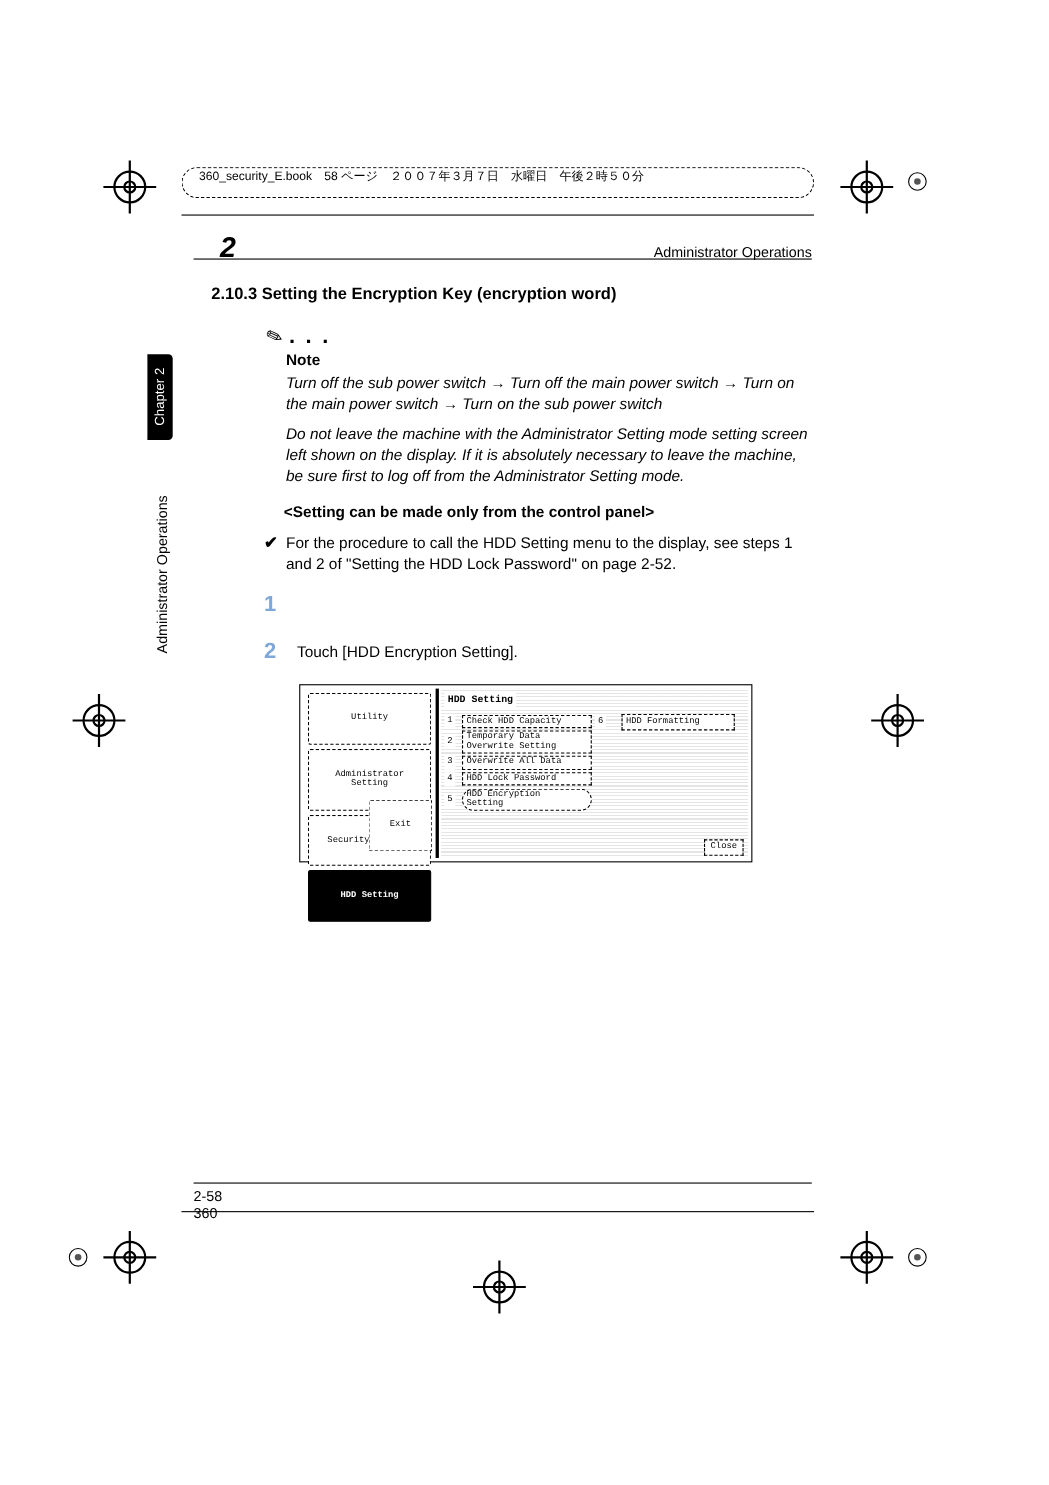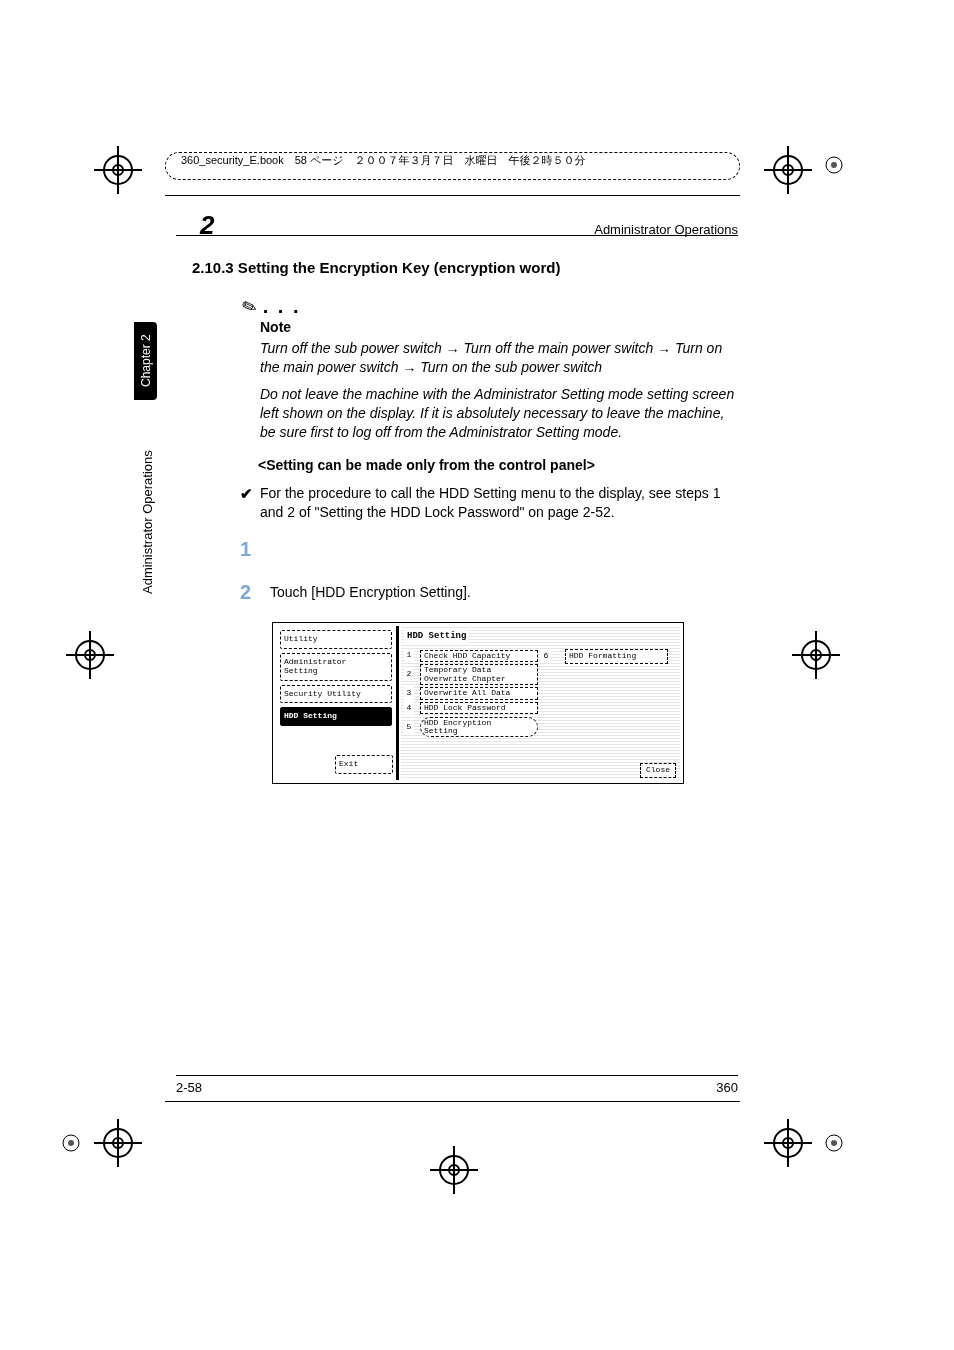--- a/index.html
+++ b/index.html
@@ -191,23 +191,23 @@
   .shot .left-pane {
     position: absolute;
     left: 3px; top: 3px;
     width: 120px;
     height: 154px;
     border-right: 3px solid #000;
   }
   .shot-btn {
     border: 1px solid #000;
     border-radius: 2px;
-    padding: 4px 3px;
+    padding: 18px 3px;
     margin: 4px 4px;
-    text-align: left;
+    text-align: center;
     background: #fff;
     font-size: 8px;
     line-height: 1.1;
   }
   .shot-btn.dashed { border-style: dashed; }
   .shot-btn.selected { background: #000; color: #fff; font-weight: bold; }
   .shot .left-pane .exit {
     position:absolute;
     bottom:2px;
     left:55px;
@@ -274,20 +274,21 @@
   .footer {
     position: absolute;
     left: 176px;
     top: 1075px;
     width: 562px;
     border-top: 1px solid #000;
     display: flex;
     justify-content: space-between;
     font-size: 13px;
     padding-top: 4px;
+    flex-direction: column;
   }
 </style>
 </head>
 <body>
 
 <div class="reg-mark" style="left:88px; top:140px;">
   <svg viewBox="0 0 60 60">
       <circle cx="30" cy="30" r="14" fill="none" stroke="#000" stroke-width="2"></circle>
       <line x1="30" y1="6" x2="30" y2="54" stroke="#000" stroke-width="2"></line>
       <line x1="6" y1="30" x2="54" y2="30" stroke="#000" stroke-width="2"></line>
@@ -422,21 +423,21 @@
       <div class="title">HDD Setting</div>
       <div style="display:flex;">
         <div>
           <div class="opt-row">
               <div class="n">1</div>
               <div class="lbl">Check HDD Capacity</div>
             </div>
           <div class="opt-row">
               <div class="n">2</div>
               <div class="lbl" style="white-space:pre-line;">Temporary Data
-Overwrite Chapter</div>
+Overwrite Setting</div>
             </div>
           <div class="opt-row">
               <div class="n">3</div>
               <div class="lbl">Overwrite All Data</div>
             </div>
           <div class="opt-row">
               <div class="n">4</div>
               <div class="lbl">HDD Lock Password</div>
             </div>
           <div class="opt-row">

